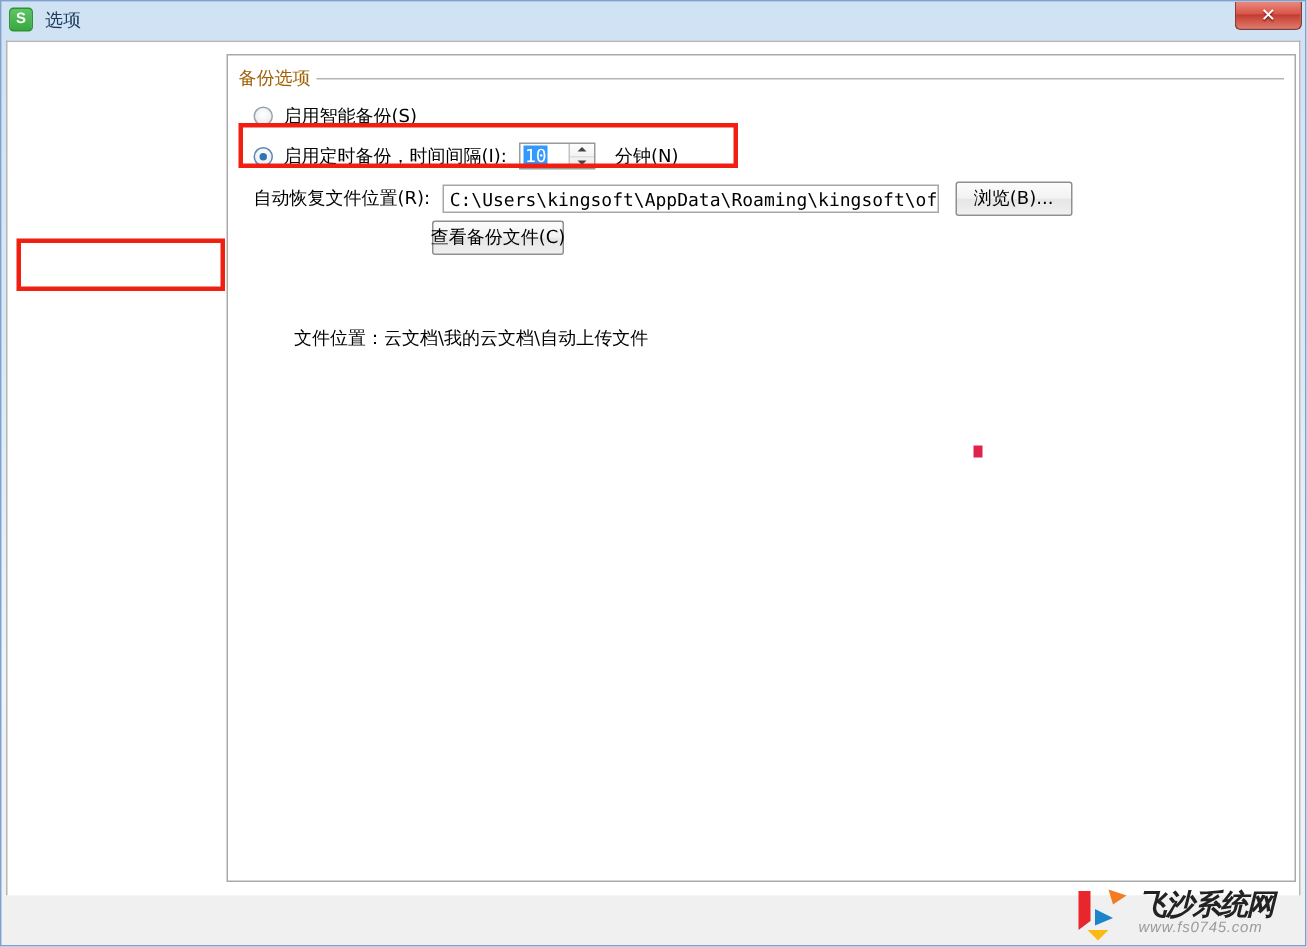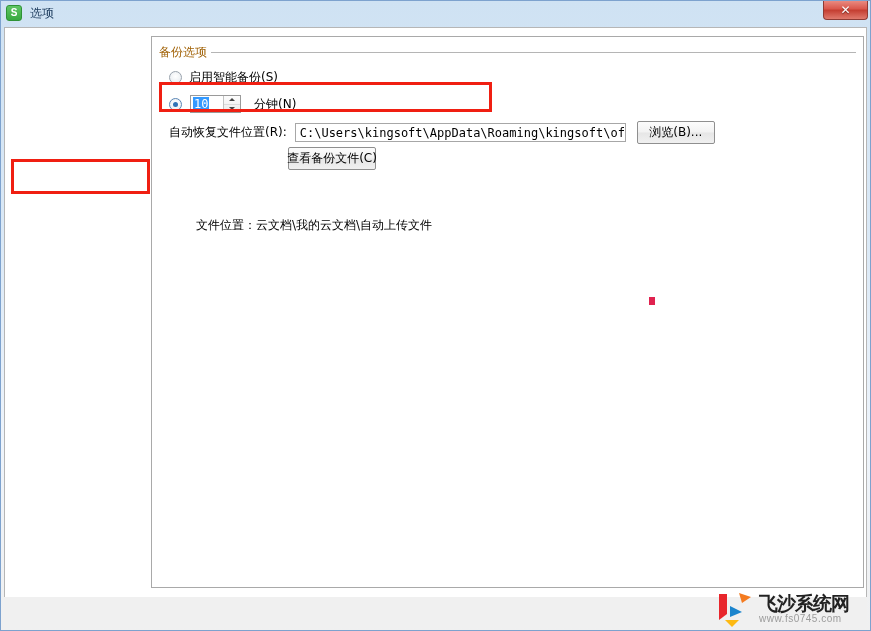--- a/index.html
+++ b/index.html
@@ -372,20 +372,21 @@
     position: relative;
     width: 38px;
     height: 38px;
     flex: 0 0 auto;
   }
   #wm-text {
     margin-left: 4px;
     display: flex;
     flex-direction: column;
     justify-content: center;
+    font-style: italic;
   }
   #wm-name {
     font-size: 19px;
     font-weight: bold;
     font-family: "DejaVu Sans", sans-serif;
     color: #222222;
     line-height: 20px;
     letter-spacing: -1px;
   }
   #wm-url {
@@ -419,20 +420,21 @@
         <div class="grule"></div>
       </div>
 
       <div class="row" style="left:17px; top:32px;">
         <span class="radio-outer"></span>
         <span class="lbl">启用智能备份(S)</span>
       </div>
 
       <div class="row" style="left:17px; top:58px;">
         <span class="radio-outer checked"></span>
+        <span class="lbl">启用定时备份，时间间隔(I):</span>
         <span class="spin-wrap">
           <span class="spin-input">
             <span class="spin-sel">10</span>
           </span>
           <span class="spin-btns">
             <span class="spin-btn up">
               <span class="tri-up"></span>
             </span>
             <span class="spin-btn down">
               <span class="tri-down"></span>

